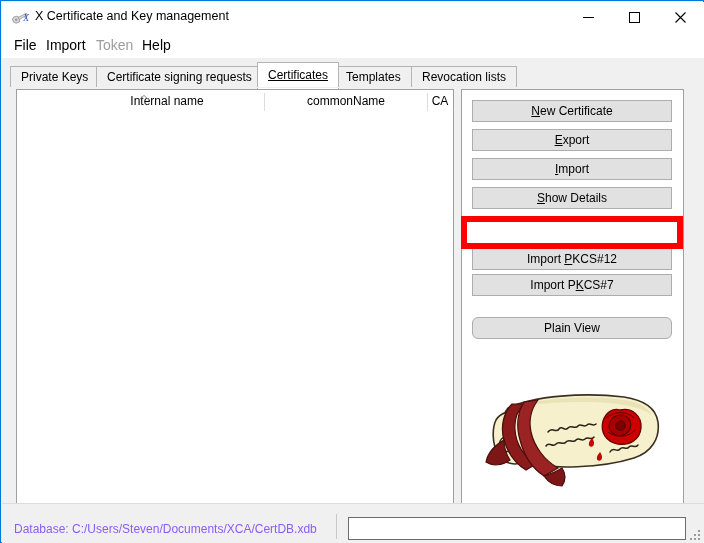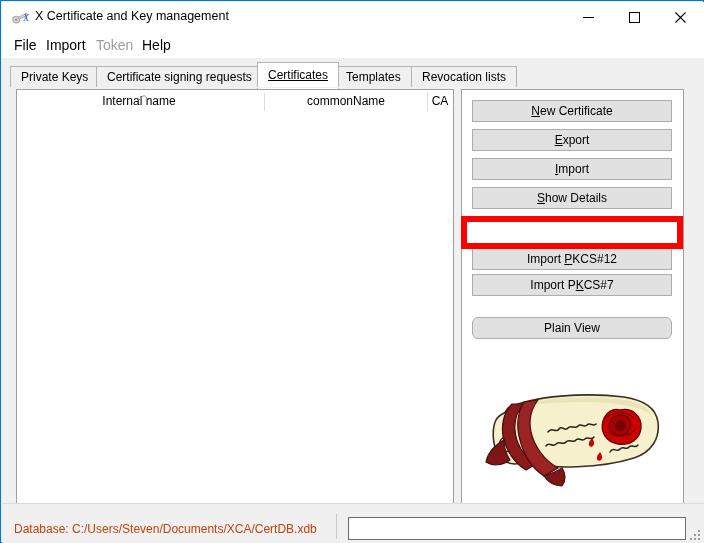--- a/index.html
+++ b/index.html
@@ -264,21 +264,21 @@
     position: absolute;
     left: 1px; top: 502px;
     width: 702px; height: 40px;
     background: #f0f0f0;
     border-top: 1px solid #dcdcdc;
   }
   #db-label {
     position: absolute;
     left: 12px; top: 18px;
     font-size: 12px;
-    color: #c2410c;
+    color: #8b5cf6;
     white-space: nowrap;
     cursor: default;
   }
   #status-sep {
     position: absolute;
     left: 334px; top: 10px;
     width: 1px; height: 25px;
     background: #c8c8c8;
   }
   #status-input {
@@ -352,21 +352,21 @@
       <div class="tab" style="left:86px;">Certificate signing requests</div>
       <div class="tab active" style="left:247px;">Certificates</div>
       <div class="tab" style="left:325px;">Templates</div>
       <div class="tab" style="left:401px;">Revocation lists</div>
     </div>
     <div id="tab-underline"></div>
 
     <div id="table-panel">
 
       <div id="table-header">
-        <div class="th" style="left:0px;width:244px;">Internal name</div>
+        <div class="th" style="left:0px;width:244px;padding-left:28px;">Internal name</div>
         <div class="th" style="left:248px;width:162px;">commonName</div>
         <div class="th" style="left:410px;width:26px;">CA</div>
 
         <span id="sort-caret">
           <svg width="12" height="7" viewBox="0 0 12 7">
             <path d="M1,6 L6,1.4 L11,6" fill="none" stroke="#909090" stroke-width="1"></path>
           </svg>
         </span>
 
         <div class="col-divider" style="left:247px;"></div>

